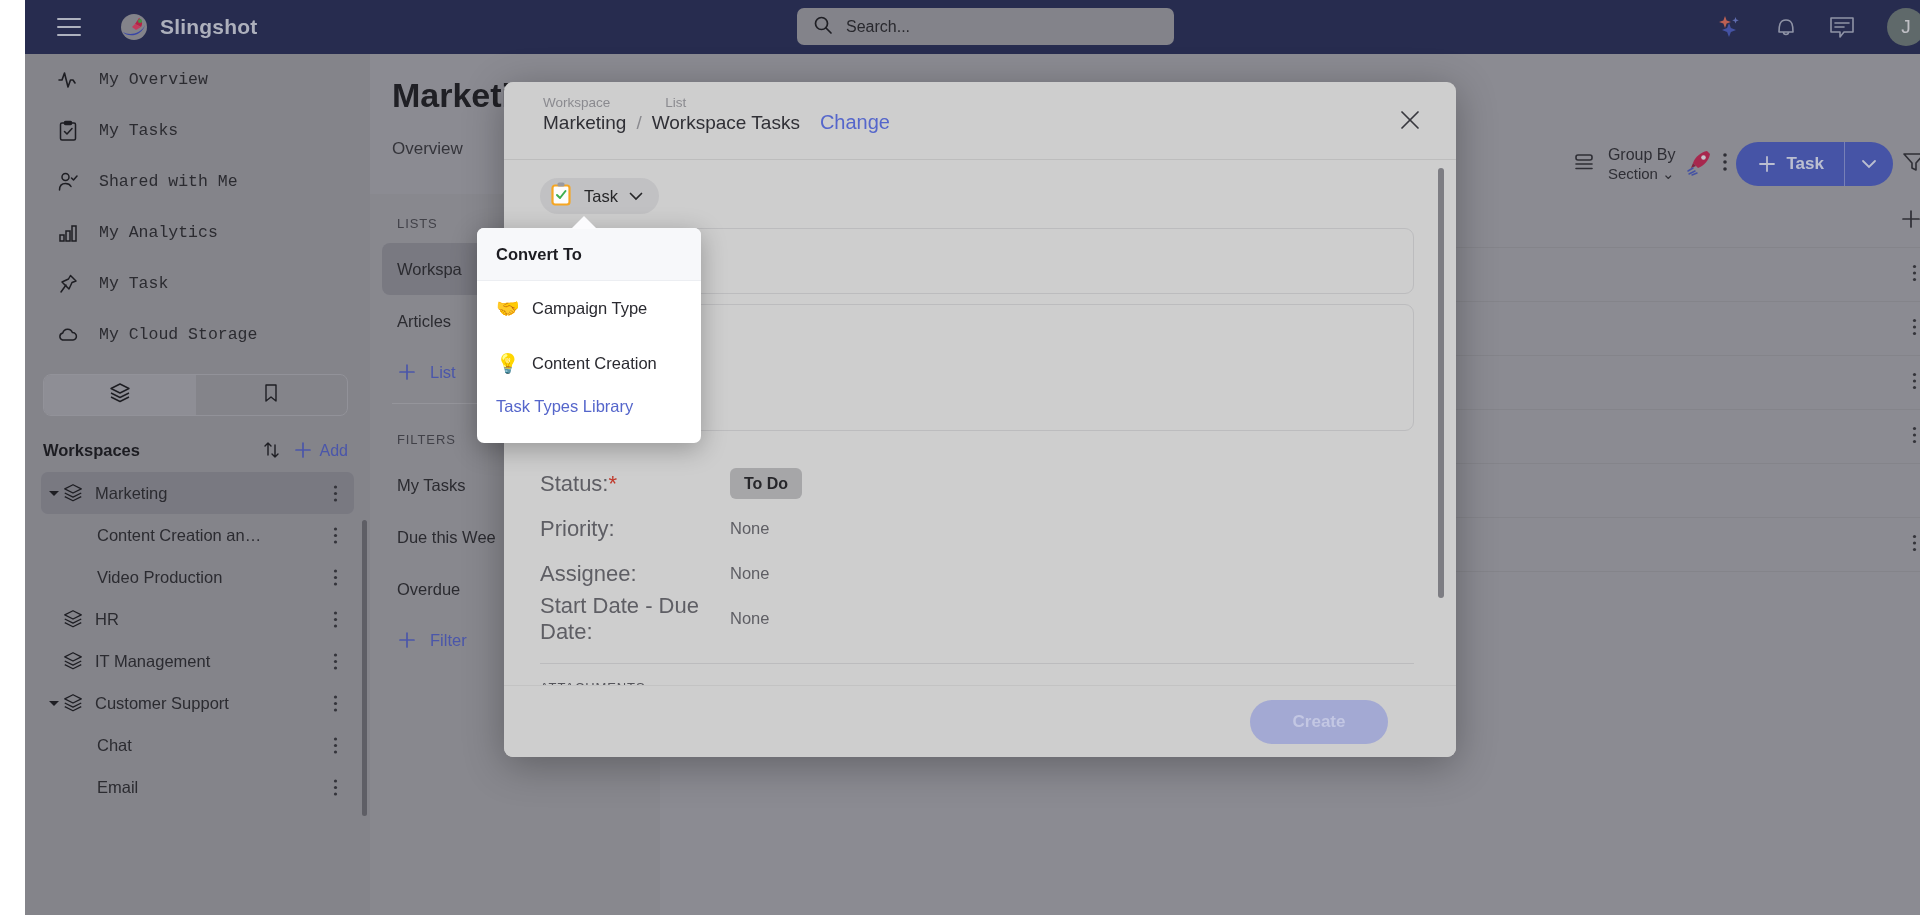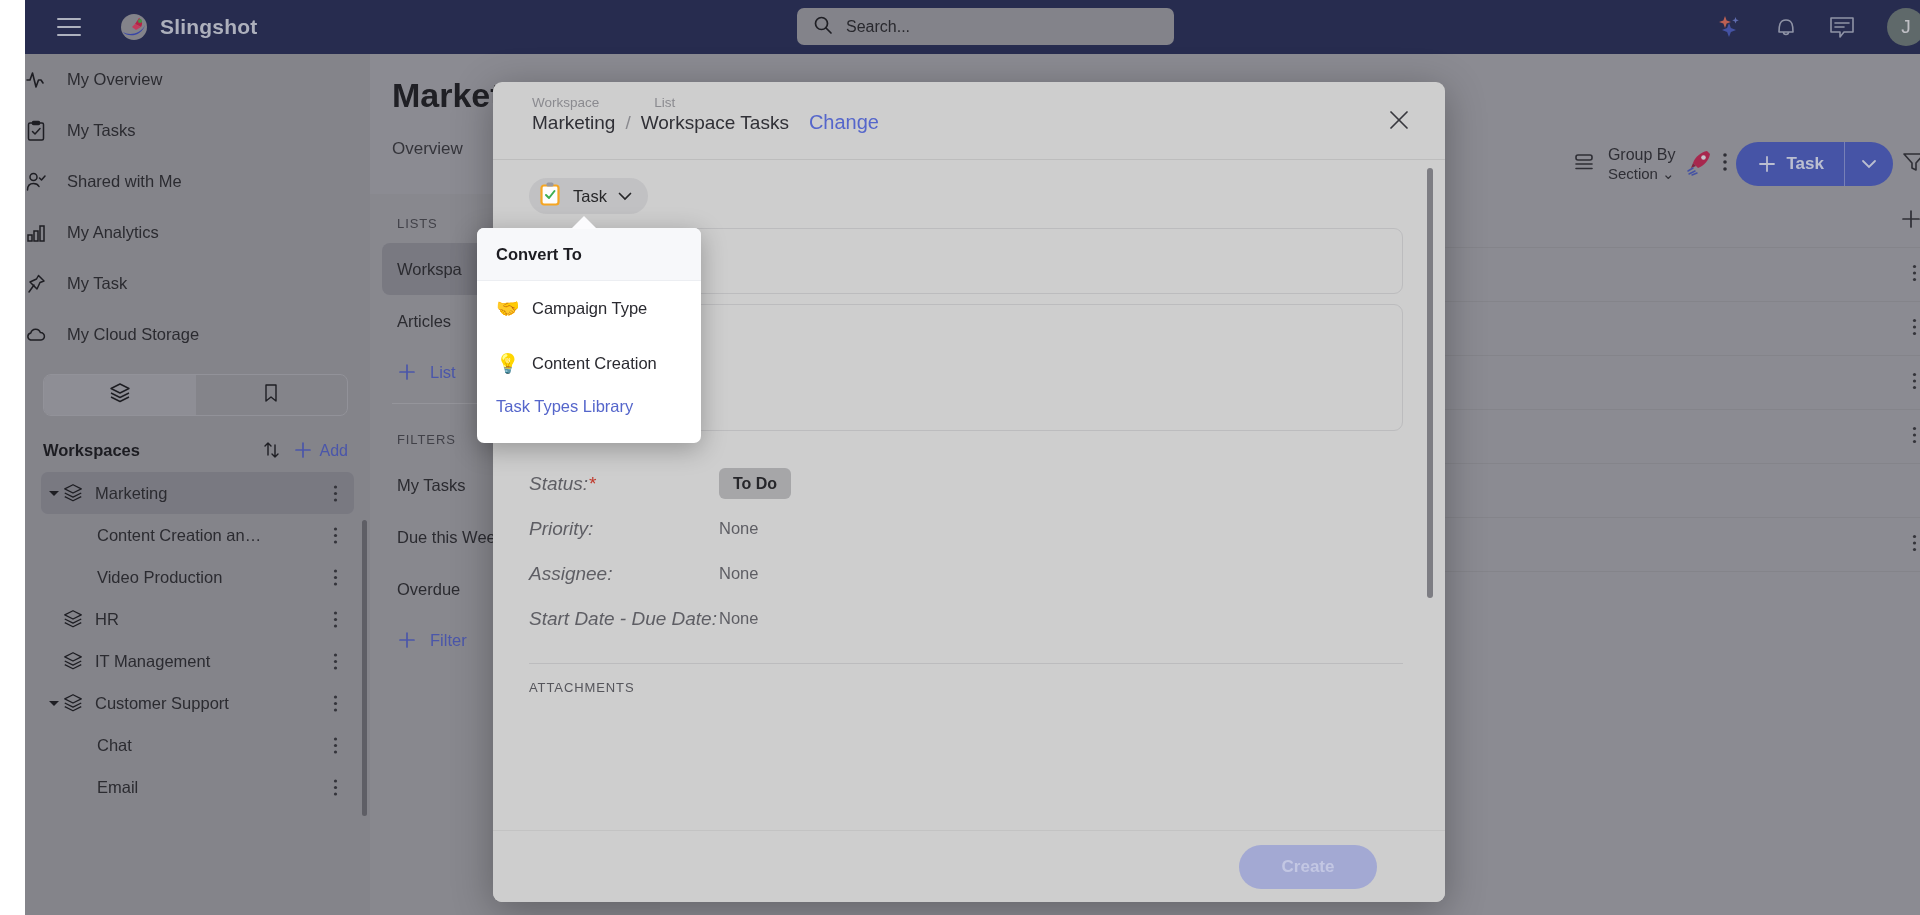--- a/index.html
+++ b/index.html
@@ -53,22 +53,22 @@
     background: #9b9ba2;
   }
 
   
   #sidebar {
     position: absolute; left: 0; top: 0; width: 345px; height: 861px;
     background: #9b9ba2;
   }
   .side-item {
     display: flex; align-items: center; gap: 20px;
-    height: 51px; cursor: pointer;
-    color: #2f2f34; font-size: 16.5px;
+    height: 51px; padding-left: 32px; cursor: pointer;
+    color: #2f2f34; font-size: 16.5px; font-family: Liberation Mono, monospace;
   }
   .side-ico { width: 22px; height: 22px; display:flex; align-items:center; justify-content:center; flex: none; }
 
   .seg-wrap {
     margin: 14px 22px 0 18px; height: 42px;
     border: 1px solid #adadb4; border-radius: 8px;
     display: flex; overflow: hidden;
   }
   .seg { flex: 1; display: flex; align-items: center; justify-content: center; cursor: pointer; }
   .seg.active { background: #a8a8af; }
@@ -136,21 +136,21 @@
 
   .trow { height: 54px; border-bottom: 1px solid #9b9ba2; position: relative; }
   .trow .kb { position: absolute; right: 28px; top: 50%; transform: translateY(-50%); cursor: pointer; }
   #thead { height: 54px; border-bottom: 1px solid #9b9ba2; position: relative; }
   #thead .colsep { position: absolute; left: 36px; top: 0; bottom: 0; width: 1px; background: #9b9ba2; }
   #thead .plus { position: absolute; right: 22px; top: 50%; transform: translateY(-50%); cursor: pointer; }
 
   
   #backdrop { position: absolute; inset: 0; background: rgba(30,30,35,0.18); z-index: 10; }
   #modal {
-    position: absolute; left: 468px; top: 82px; width: 952px; height: 820px;
+    position: absolute; left: 479px; top: 82px; width: 952px; height: 675px;
     background: #cecece; border-radius: 9px; z-index: 11;
     box-shadow: 0 8px 40px rgba(0,0,0,0.30);
     overflow: hidden;
   }
   #modal-head { height: 78px; position: relative; border-bottom: 1px solid #bdbdbd; }
   .crumb { position: absolute; left: 39px; top: 13px; }
   .crumb .labels { display: flex; gap: 12px; }
   .crumb .lbl { font-size: 13.5px; color: #8a8a8f; }
   .crumb .lbl.l2 { margin-left: 43px; }
   .crumb .vals { display: flex; align-items: baseline; gap: 10px; margin-top: 1px; }
@@ -169,21 +169,21 @@
 
   .field-box {
     margin-top: 14px; height: 66px; border: 1px solid #bcbcbe; border-radius: 9px;
     background: transparent;
   }
   .field-box.desc { height: 127px; margin-top: 10px; position: relative; }
   .desc-ph { position: absolute; left: 18px; top: 19px; font-size: 16.5px; color: #6f6f75; }
 
   .meta { margin-top: 30px; }
   .meta-row { display: flex; align-items: center; height: 45px; }
-  .meta-lbl { width: 190px; font-size: 19px; color: #5e5e64; font-style: italic; }
+  .meta-lbl { width: 190px; font-size: 22px; color: #5e5e64; }
   .meta-lbl .req { color: #c0392b; }
   .meta-val { font-size: 16.5px; color: #5e5e64; }
   .pill-todo {
     display: inline-flex; align-items: center; justify-content: center;
     height: 31px; padding: 0 14px; border-radius: 6px;
     background: #a6a6a8; color: #26262a; font-size: 16px; font-weight: bold;
     cursor: pointer;
   }
   .sec-div { height: 1px; background: #bcbcbe; margin: 22px 0 0 0; }
   .sec-head { font-size: 13px; letter-spacing: .9px; color: #55555b; padding-top: 16px; }

